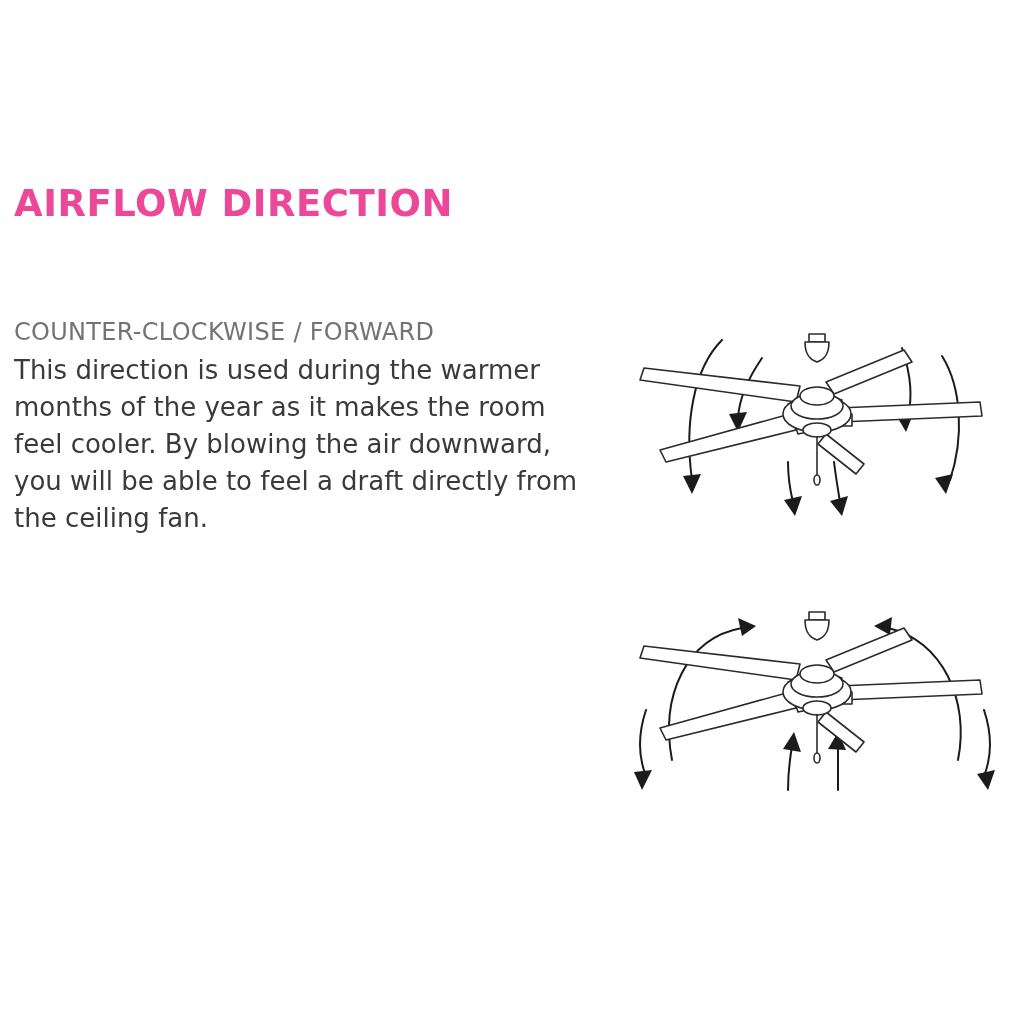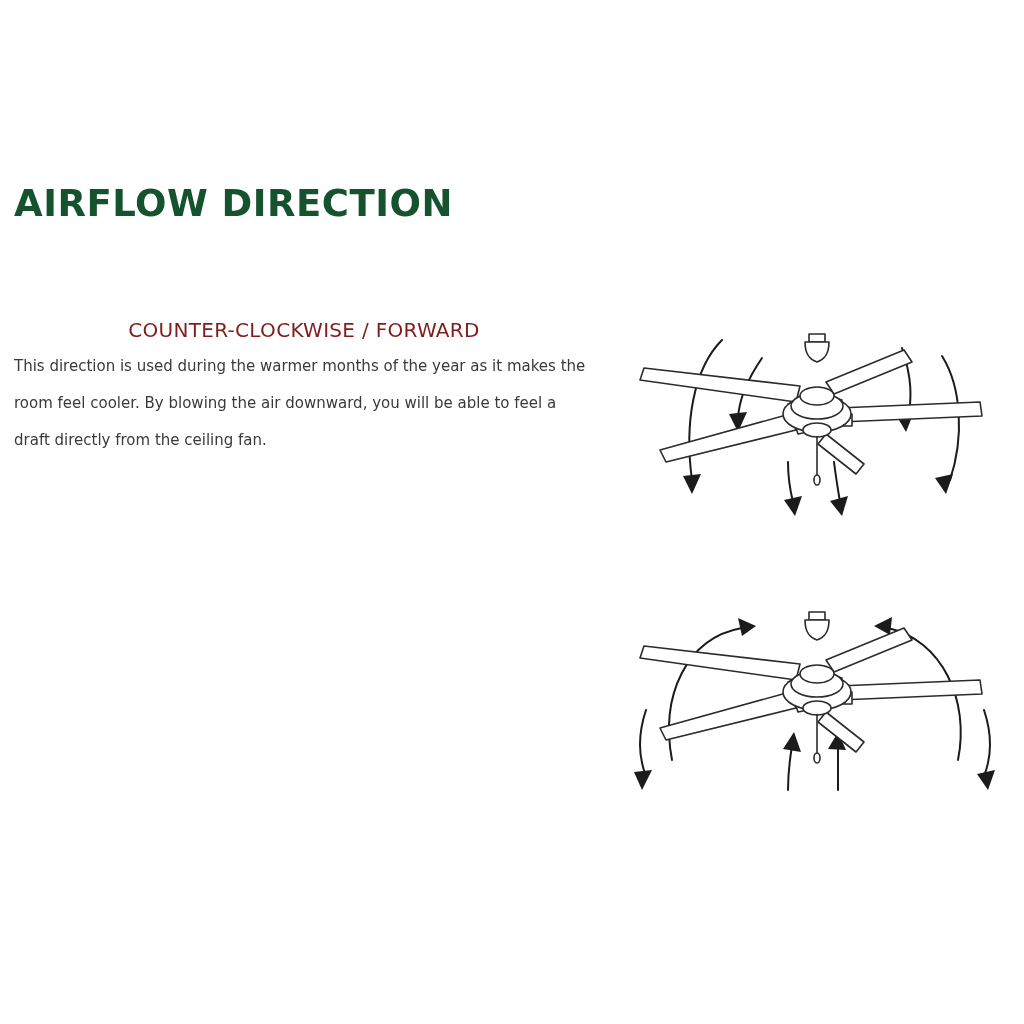--- a/index.html
+++ b/index.html
@@ -21,39 +21,38 @@
     padding: 0;
   }
   .title {
     position: absolute;
     left: 14px;
     top: 182px;
     font-family: "DejaVu Sans", sans-serif;
     font-weight: bold;
     font-size: 37px;
     letter-spacing: 0.5px;
-    color: #14532d;
+    color: #ec4899;
   }
   .section {
     position: absolute;
     left: 14px;
     width: 580px;
   }
   .section-1 { top: 318px; }
   .section-2 { top: 610px; }
   .sec-head {
-    font-size: 20px;
-    color: #7f1d1d;
+    font-size: 24px;
+    color: #737373;
     letter-spacing: 0.3px;
     margin-bottom: 6px;
     font-family: "DejaVu Sans", sans-serif;
-    text-align: center;
   }
   .sec-body {
-    font-size: 15px;
+    font-size: 26px;
     line-height: 37px;
     color: #3a3a3a;
     font-family: "DejaVu Sans", sans-serif;
     max-width: 575px;
   }
   .fan-wrap {
     position: absolute;
   }
   .fan-1 { left: 612px; top: 322px; }
   .fan-2 { left: 612px; top: 600px; }

